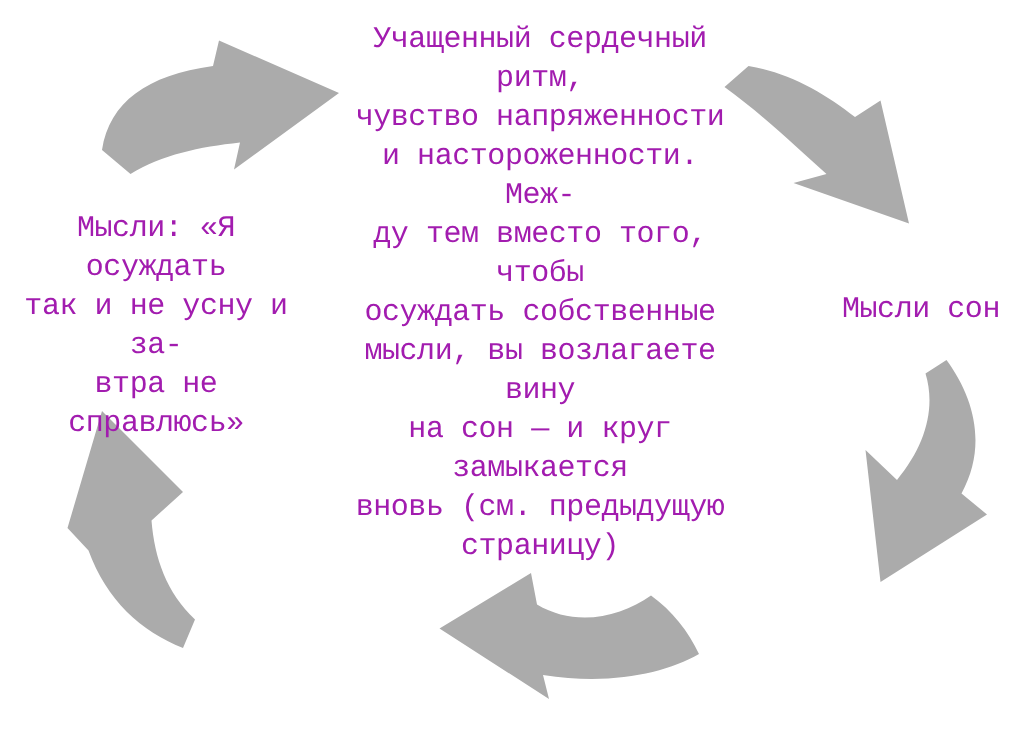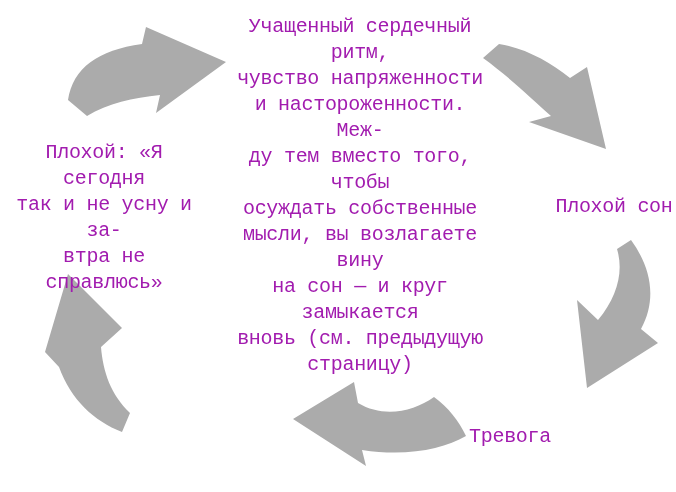--- a/index.html
+++ b/index.html
@@ -43,22 +43,21 @@
   <div class="node node-arousal">Учащенный сердечный ритм,
 чувство напряженности
 и настороженности. Меж-
 ду тем вместо того, чтобы
 осуждать собственные
 мысли, вы возлагаете вину
 на сон — и круг замыкается
 вновь (см. предыдущую
 страницу)</div>
 
-  <div class="node node-bad-sleep">Плохой сон</div>
-
-  <div class="node node-anxiety">Тревога</div>
+  <div class="node node-bad-sleep">Мысли сон</div>
 
 
-  <div class="node node-thoughts">Плохой: «Я сегодня
+
+  <div class="node node-thoughts">Мысли: «Я осуждать
 так и не усну и за-
 втра не справлюсь»</div>
 
 </div>
 
 </body></html>

